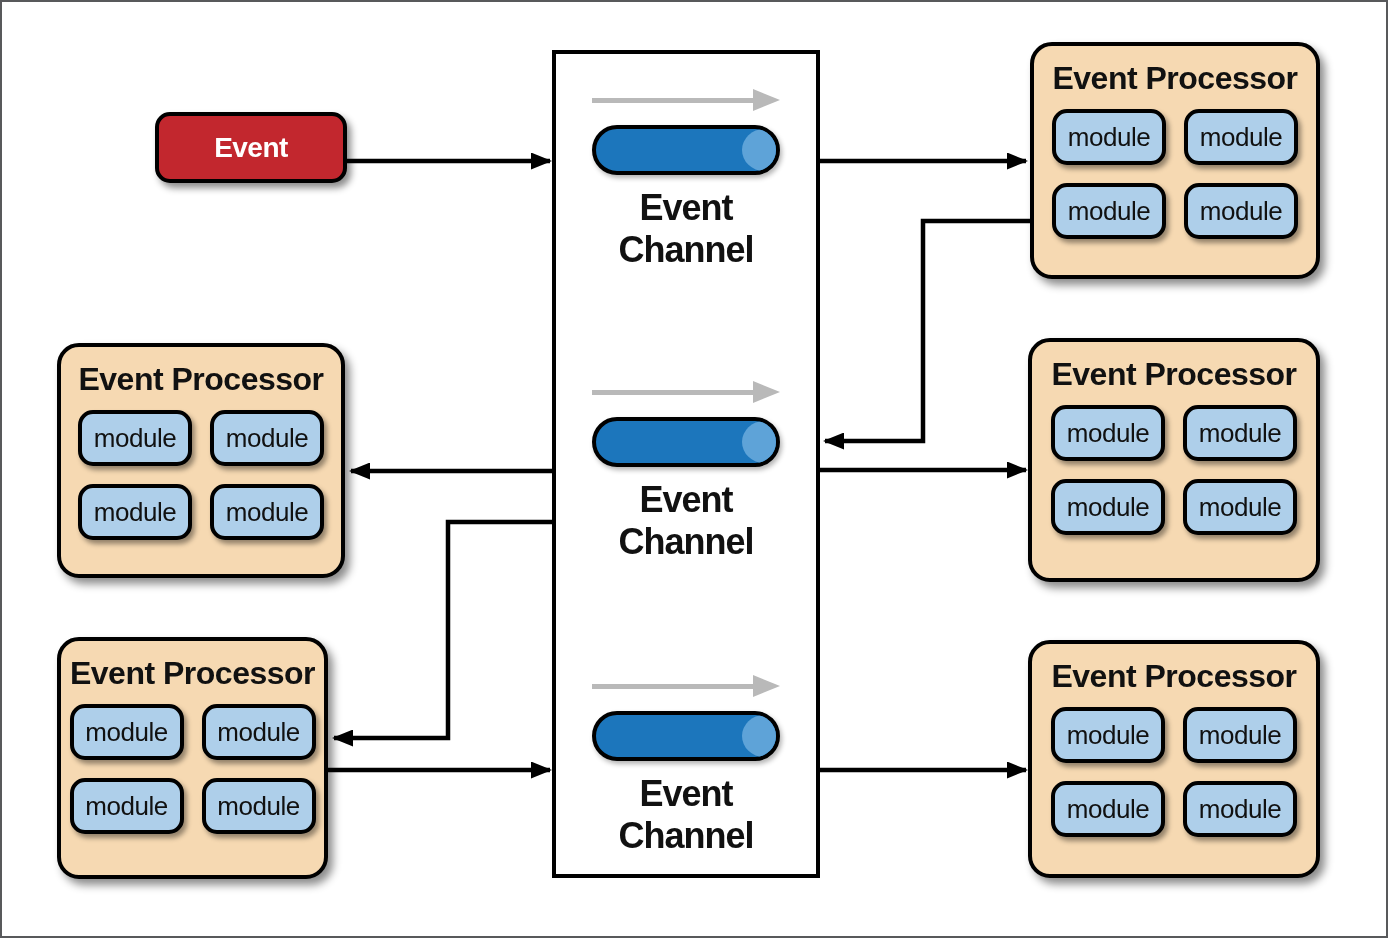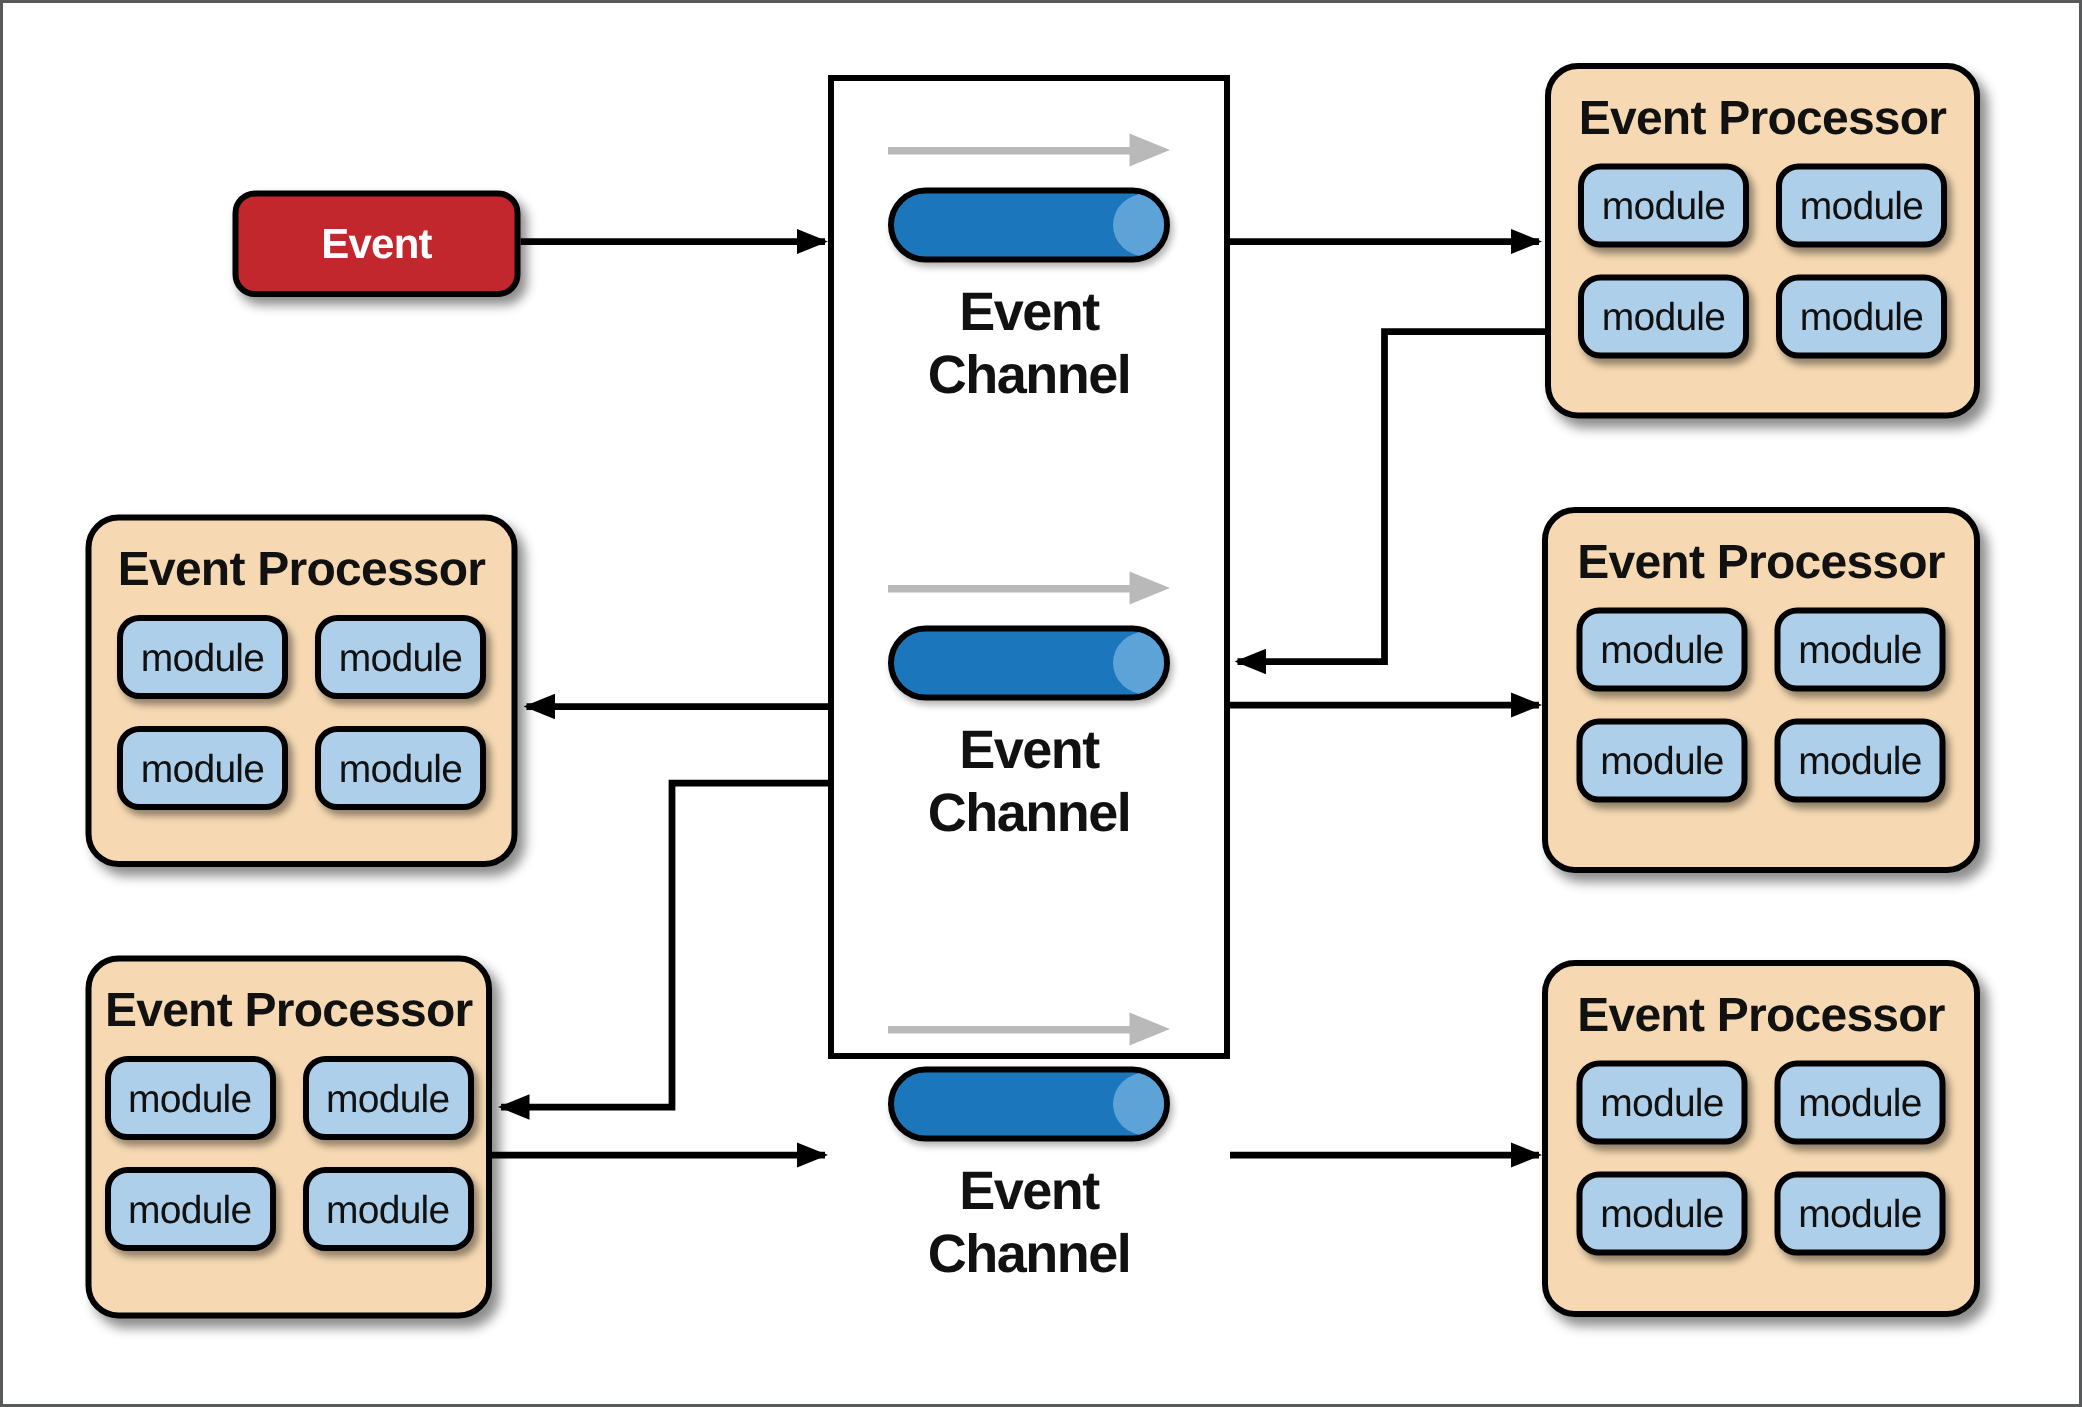--- a/index.html
+++ b/index.html
@@ -11,36 +11,36 @@
     background: #fff;
     box-shadow: inset 0 0 0 2px var(--canvas-border-gray, #58595b);
     overflow: hidden;
     font-family: "Liberation Sans", sans-serif;
     color: var(--text-black, #111);
   }
 
   
   .event-source {
     position: absolute;
-    left: 155px; top: 127px;
+    left: 155px; top: 112px;
     width: 192px; height: 71px;
     background: var(--event-red, #c2272e);
     border: 4px solid var(--line-black, #000);
     border-radius: 15px;
     box-shadow: 4px 5px 7px rgba(0,0,0,0.45);
     display: flex; align-items: center; justify-content: center;
     color: var(--event-text-white, #fff);
     font-size: 28px; font-weight: bold; letter-spacing: -0.5px;
   }
 
   
   .channel-frame {
     position: absolute;
     left: 552px; top: 50px;
-    width: 268px; height: 656px;
+    width: 268px; height: 828px;
     background: #fff;
     border: 4px solid var(--line-black, #000);
   }
   .channel-group {
     position: absolute; left: 0; width: 100%;
     display: flex; flex-direction: column; align-items: center;
   }
   .channel-group.g1 { top: 35px; }
   .channel-group.g2 { top: 327px; }
   .channel-group.g3 { top: 621px; }

